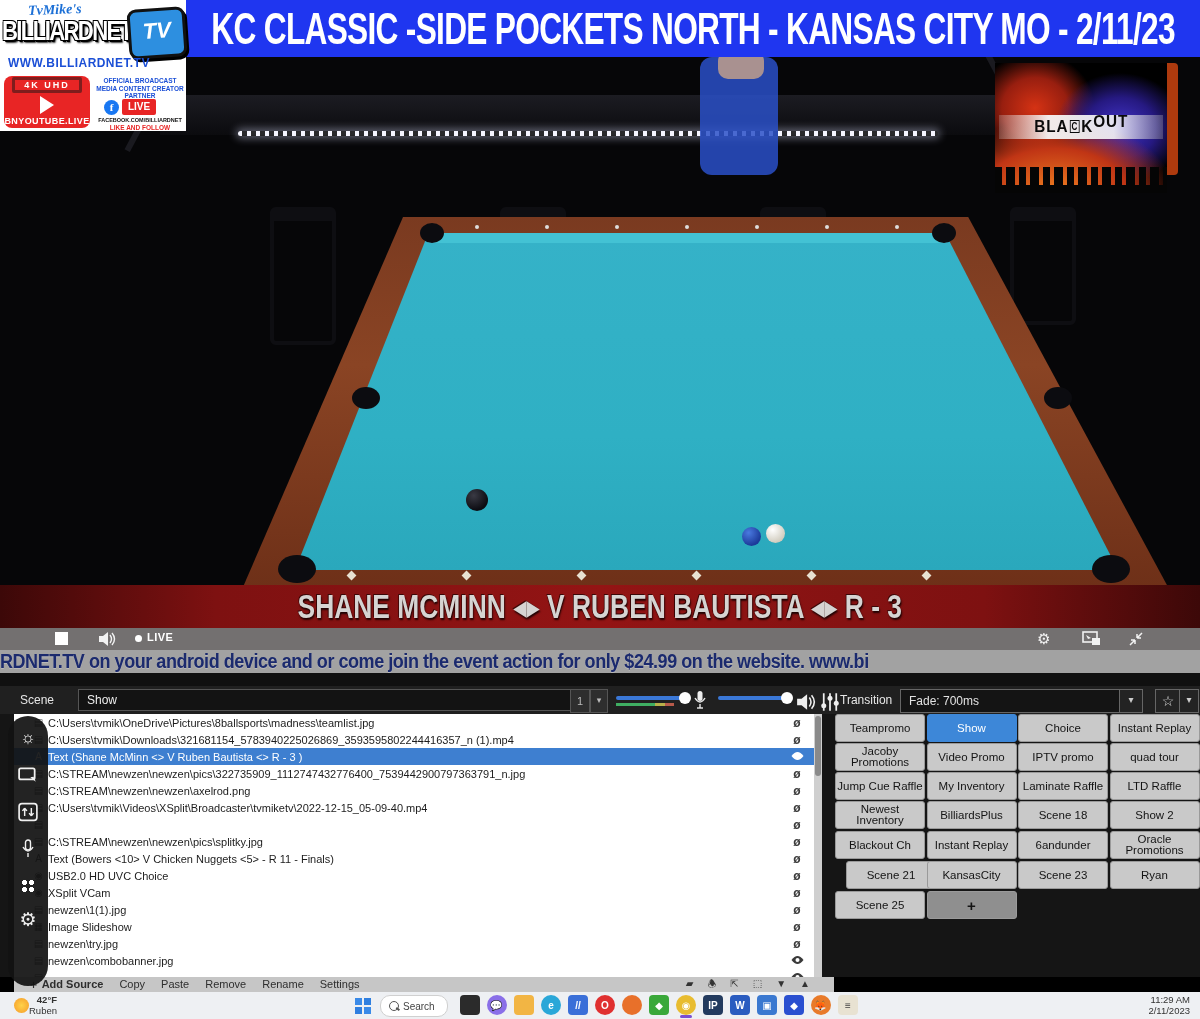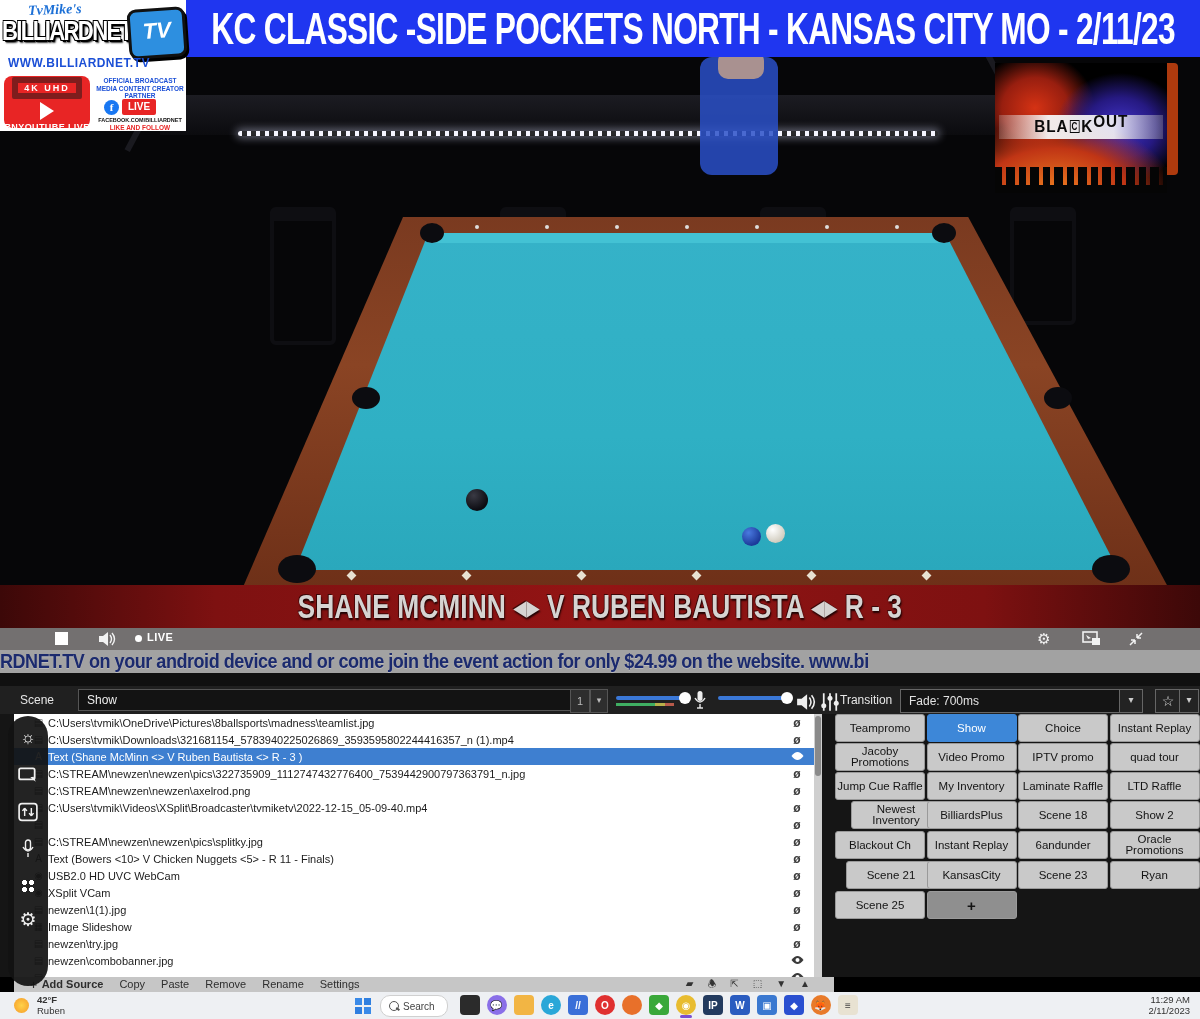--- a/index.html
+++ b/index.html
@@ -13,21 +13,21 @@
      font-family:"Liberation Serif","DejaVu Serif",serif;transform:rotate(-2deg);}
   .lg-main{left:2px;top:16px;font-size:27px;font-weight:800;color:#fff;letter-spacing:-2px;
      transform:scaleX(.82);transform-origin:left;
      text-shadow:-1px -1px 0 #000,1px -1px 0 #000,-1px 1px 0 #000,2px 2px 0 #000,3px 3px 2px #333;}
   .lg-tvbox{left:128px;top:8px;width:52px;height:44px;background:#2d8fe0;border:3px solid #111;
      border-radius:9px;transform:rotate(-4deg);color:#fff;font-weight:800;font-style:italic;
      font-size:22px;text-align:center;line-height:40px;box-shadow:2px 3px 0 #000;}
   .lg-url{left:8px;top:55px;font-size:13px;font-weight:800;color:#1b4fd6;letter-spacing:.5px;
      transform:scaleX(.92);transform-origin:left;}
   .lg-yt{left:4px;top:76px;width:86px;height:52px;background:#e82525;border-radius:8px;color:#fff;text-align:center;}
-  .lg-4k{margin-top:1px;font-size:9px;font-weight:800;letter-spacing:2px;border:6px solid #7f1d1d;
+  .lg-4k{margin-top:1px;font-size:9px;font-weight:800;letter-spacing:2px;border:3px solid #7f1d1d;
      margin-left:8px;margin-right:8px;border-radius:2px;}
   .lg-play{width:0;height:0;border-left:14px solid #fff;border-top:9px solid transparent;
      border-bottom:9px solid transparent;margin:3px auto 2px;}
   .lg-ytlive{font-size:9px;font-weight:800;letter-spacing:.4px;}
   .lg-partner{left:96px;top:77px;width:88px;text-align:center;font-size:6.5px;font-weight:800;
      color:#1b4fd6;line-height:7.5px;}
   .lg-fb{left:104px;top:100px;width:15px;height:15px;border-radius:50%;background:#1877f2;color:#fff;
      font-weight:800;font-size:11px;text-align:center;line-height:15px;font-family:"Liberation Serif",serif;}
   .lg-live{left:122px;top:99px;width:34px;height:16px;background:#e82525;color:#fff;font-weight:800;
      font-size:10px;text-align:center;line-height:16px;border-radius:2px;}
@@ -154,21 +154,21 @@
 
   
   #scene-grid{left:835px;top:0;width:365px;height:210px;}
   .sg-btn{position:absolute;width:88px;height:26px;background:#c9c9c9;border:1px solid #9a9a9a;border-radius:3px;
      color:#141414;font-size:11.5px;display:flex;align-items:center;justify-content:center;text-align:center;line-height:11px;}
   .sg-btn.active{background:#3d87d8;border-color:#3d87d8;color:#fff;}
   .sg-btn.plus{background:#8f8f8f;font-size:15px;font-weight:bold;}
 
   
   #taskbar{left:0;top:992px;width:1200px;height:27px;background:#eef0f3;display:flex;align-items:center;}
-  #weather{position:absolute;left:14px;top:3px;display:flex;align-items:center;gap:8px;}
+  #weather{position:absolute;left:14px;top:3px;display:flex;align-items:center;gap:0;text-align:right;}
   .w-sun{width:15px;height:15px;border-radius:50%;background:radial-gradient(#ffd24a,#f59a28);}
   .w-txt{font-size:9.5px;color:#333;line-height:10.5px;}
   .w-temp{font-weight:bold;}
   #start-btn{position:absolute;left:355px;top:6px;width:16px;height:16px;
      background:conic-gradient(#2f7fe0 0 25%,#3a8ae8 0 50%,#2f7fe0 0 75%,#3a8ae8 0);
      -webkit-mask:linear-gradient(#000,#000) 0 0/7px 7px no-repeat,linear-gradient(#000,#000) 9px 0/7px 7px no-repeat,
        linear-gradient(#000,#000) 0 9px/7px 7px no-repeat,linear-gradient(#000,#000) 9px 9px/7px 7px no-repeat;
      mask:linear-gradient(#000,#000) 0 0/7px 7px no-repeat,linear-gradient(#000,#000) 9px 0/7px 7px no-repeat,
        linear-gradient(#000,#000) 0 9px/7px 7px no-repeat,linear-gradient(#000,#000) 9px 9px/7px 7px no-repeat;}
   #search-pill{position:absolute;left:380px;top:3px;width:58px;height:20px;background:#fff;border:1px solid #d0d0d0;
@@ -363,21 +363,21 @@
           <span class="src-label">C:\STREAM\newzen\newzen\pics\splitky.jpg</span>
           <span class="src-eye">ø</span>
         </div>
         <div class="src-row">
           <span class="src-ico">A</span>
           <span class="src-label">Text (Bowers &lt;10&gt; V Chicken Nuggets &lt;5&gt; - R  11 - Finals)</span>
           <span class="src-eye">ø</span>
         </div>
         <div class="src-row">
           <span class="src-ico">◉</span>
-          <span class="src-label">USB2.0 HD UVC WebCam</span>
+          <span class="src-label">USB2.0 HD UVC Choice</span>
           <span class="src-eye">ø</span>
         </div>
         <div class="src-row">
           <span class="src-ico">◉</span>
           <span class="src-label">XSplit VCam</span>
           <span class="src-eye">ø</span>
         </div>
         <div class="src-row">
           <span class="src-ico">▤</span>
           <span class="src-label">newzen\1(1).jpg</span>
@@ -455,21 +455,21 @@
         <div class="sg-btn" style="left: 183px; top: 0px;">Choice</div>
         <div class="sg-btn" style="left: 274.5px; top: 0px;">Instant Replay</div>
         <div class="sg-btn" style="left: 0px; top: 29px;">Jacoby Promotions</div>
         <div class="sg-btn" style="left: 91.5px; top: 29px;">Video Promo</div>
         <div class="sg-btn" style="left: 183px; top: 29px;">IPTV promo</div>
         <div class="sg-btn" style="left: 274.5px; top: 29px;">quad tour</div>
         <div class="sg-btn" style="left: 0px; top: 58px;">Jump Cue Raffle</div>
         <div class="sg-btn" style="left: 91.5px; top: 58px;">My Inventory</div>
         <div class="sg-btn" style="left: 183px; top: 58px;">Laminate Raffle</div>
         <div class="sg-btn" style="left: 274.5px; top: 58px;">LTD Raffle</div>
-        <div class="sg-btn" style="left: 16px; top: 87px;">Newest Inventory</div>
+        <div class="sg-btn" style="left: 0px; top: 87px;">Newest Inventory</div>
         <div class="sg-btn" style="left: 91.5px; top: 87px;">BilliardsPlus</div>
         <div class="sg-btn" style="left: 183px; top: 87px;">Scene 18</div>
         <div class="sg-btn" style="left: 274.5px; top: 87px;">Show 2</div>
         <div class="sg-btn" style="left: 0px; top: 117px;">Blackout Ch</div>
         <div class="sg-btn" style="left: 91.5px; top: 117px;">Instant Replay</div>
         <div class="sg-btn" style="left: 183px; top: 117px;">6andunder</div>
         <div class="sg-btn" style="left: 274.5px; top: 117px;">Oracle Promotions</div>
         <div class="sg-btn" style="left: 0px; top: 147px; margin-left: 11px;">Scene 21</div>
         <div class="sg-btn" style="left: 91.5px; top: 147px;">KansasCity</div>
         <div class="sg-btn" style="left: 183px; top: 147px;">Scene 23</div>

